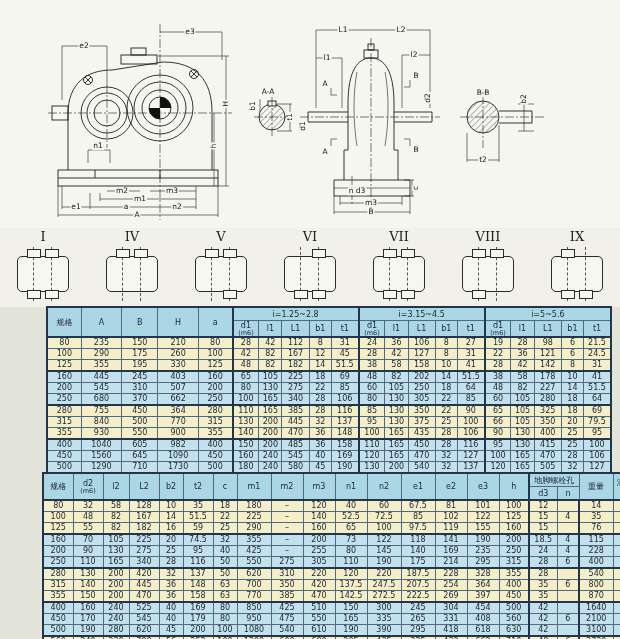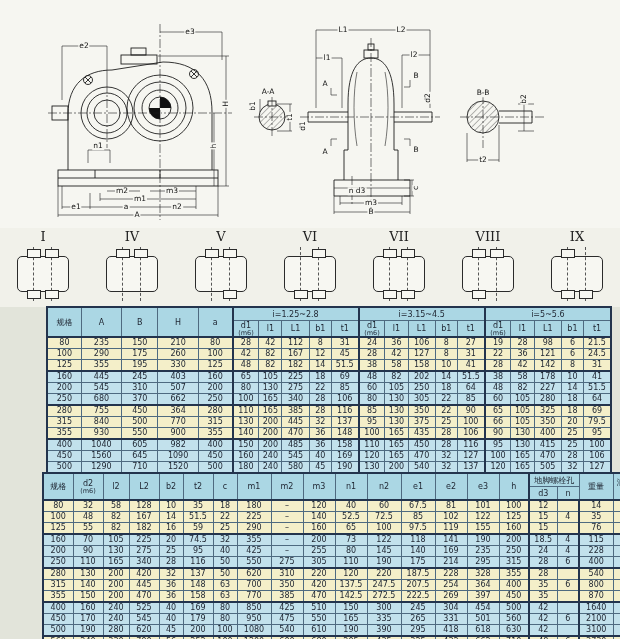--- a/index.html
+++ b/index.html
@@ -626,21 +626,21 @@
             <td class="gstart">100</td>
             <td>165</td>
             <td>470</td>
             <td>28</td>
             <td>106</td>
           </tr>
           <tr class="band-b">
             <td>500</td>
             <td>1290</td>
             <td>710</td>
-            <td>1520</td>
+            <td>1730</td>
             <td>500</td>
             <td class="gstart">180</td>
             <td>240</td>
             <td>580</td>
             <td>45</td>
             <td>190</td>
             <td class="gstart">130</td>
             <td>200</td>
             <td>540</td>
             <td>32</td>
@@ -957,21 +957,21 @@
             <td>40</td>
             <td>179</td>
             <td>80</td>
             <td>950</td>
             <td>475</td>
             <td>550</td>
             <td>165</td>
             <td>335</td>
             <td>265</td>
             <td>331</td>
-            <td>501</td>
+            <td>408</td>
             <td>560</td>
             <td class="gstart">42</td>
             <td>6</td>
             <td class="gstart">2100</td>
             <td>125</td>
           </tr>
           <tr class="band-b">
             <td>500</td>
             <td>190</td>
             <td>280</td>

